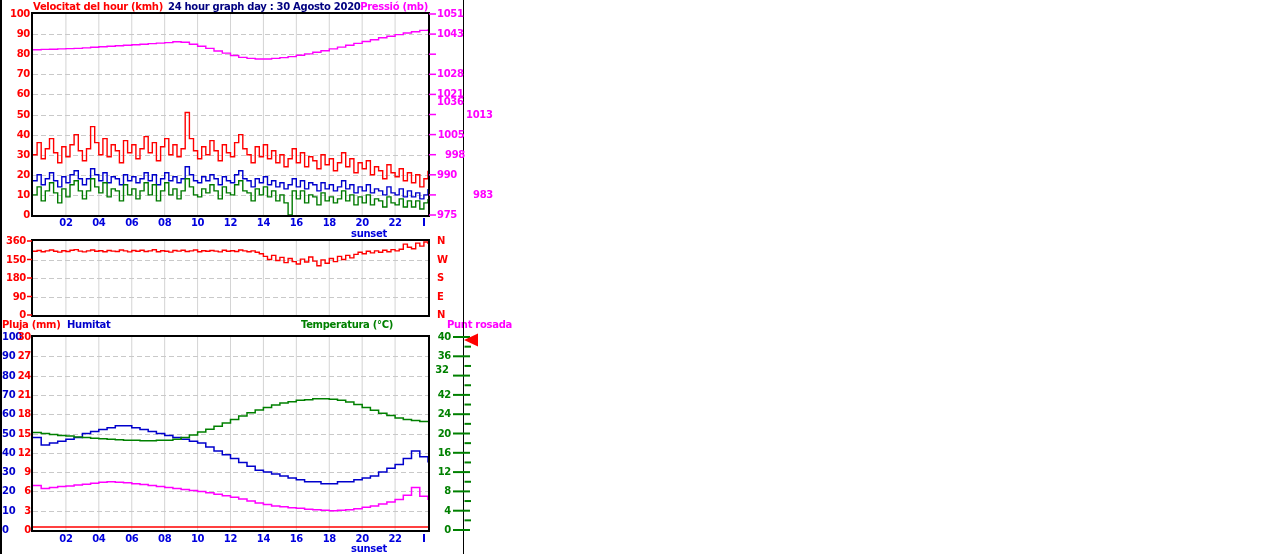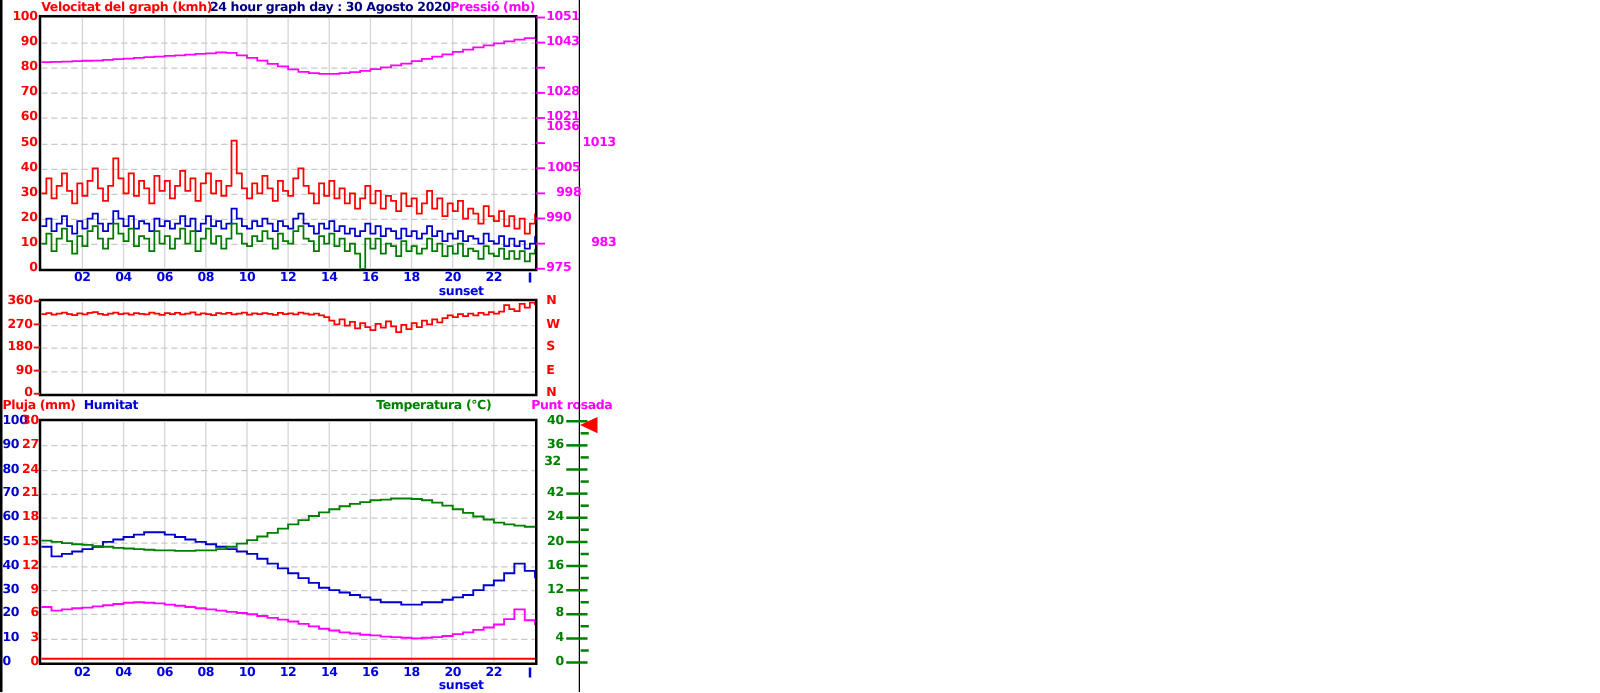--- a/index.html
+++ b/index.html
@@ -9,21 +9,21 @@
   .plot svg{display:block;position:absolute;left:0;top:0;}
   .lbl{position:absolute;font:bold 10px "DejaVu Sans",sans-serif;letter-spacing:-0.3px;
        line-height:12px;white-space:nowrap;}
   #overlay{position:absolute;left:0;top:0;pointer-events:none;}
 </style>
 </head>
 <body>
 
 <div class="page">
 
-  <span class="lbl" style="left: 33px; top: 1px; color: rgb(255, 0, 0);">Velocitat del graph (kmh)</span>
+  <span class="lbl" style="left: 33px; top: 1px; color: rgb(255, 0, 0);">Velocitat del hour (kmh)</span>
   <span class="lbl" style="left: 168px; top: 1px; color: rgb(0, 0, 128);">24 hour graph day : 30 Agosto 2020</span>
   <span class="lbl" style="left: 341px; top: 1px; width: 87px; text-align: right; color: rgb(255, 0, 255);">Pressió (mb)</span>
 
   <div class="plot" id="plot-wind" style="left:31px;top:12px;width:395px;height:201px;">
       <svg width="395" height="201">
         <line x1="32.916666666666664" y1="0" x2="32.916666666666664" y2="201" stroke="#d4d4d4" stroke-width="1"></line>
         <line x1="65.83333333333333" y1="0" x2="65.83333333333333" y2="201" stroke="#d4d4d4" stroke-width="1"></line>
         <line x1="98.75" y1="0" x2="98.75" y2="201" stroke="#d4d4d4" stroke-width="1"></line>
         <line x1="131.66666666666666" y1="0" x2="131.66666666666666" y2="201" stroke="#d4d4d4" stroke-width="1"></line>
         <line x1="164.58333333333334" y1="0" x2="164.58333333333334" y2="201" stroke="#d4d4d4" stroke-width="1"></line>
@@ -95,21 +95,21 @@
         <path d="M0.0,190.0H395.0V190.0" fill="none" stroke="#ff0000" stroke-width="1.5"></path>
       </svg>
     </div>
 
   <span class="lbl" style="left: 347px; top: 228px; width: 44px; text-align: center; color: rgb(0, 0, 221);">sunset</span>
   <span class="lbl" style="left: 347px; top: 543px; width: 44px; text-align: center; color: rgb(0, 0, 221);">sunset</span>
 
   <span class="lbl" style="left: 2px; top: 319px; color: rgb(255, 0, 0);">Pluja (mm)</span>
   <span class="lbl" style="left: 67px; top: 319px; color: rgb(0, 0, 204);">Humitat</span>
   <span class="lbl" style="left: 260px; top: 319px; width: 133px; text-align: right; color: rgb(0, 128, 0);">Temperatura (°C)</span>
-  <span class="lbl" style="left: 394px; top: 319px; color: rgb(255, 0, 255); padding-left: 31px;">Punt rosada</span>
+  <span class="lbl" style="left: 416px; top: 319px; color: rgb(255, 0, 255); padding-left: 31px;">Punt rosada</span>
 
   <svg id="overlay" width="1280" height="554">
       <line x1="1" y1="0" x2="1" y2="554" stroke="#000000" stroke-width="2"></line>
       <line x1="463.5" y1="0" x2="463.5" y2="554" stroke="#000000" stroke-width="1"></line>
       <line x1="453" y1="337" x2="470" y2="337" stroke="#008000" stroke-width="2"></line>
       <line x1="453" y1="356.3" x2="470" y2="356.3" stroke="#008000" stroke-width="2"></line>
       <line x1="453" y1="375.6" x2="470" y2="375.6" stroke="#008000" stroke-width="2"></line>
       <line x1="453" y1="394.9" x2="470" y2="394.9" stroke="#008000" stroke-width="2"></line>
       <line x1="453" y1="414.2" x2="470" y2="414.2" stroke="#008000" stroke-width="2"></line>
       <line x1="453" y1="433.5" x2="470" y2="433.5" stroke="#008000" stroke-width="2"></line>
@@ -164,21 +164,21 @@
     <span class="lbl" style="color: rgb(255, 0, 255); top: 48.2px; left: 437px; width: 28px; text-align: left; margin-top: 48px;">1036</span>
     <span class="lbl" style="color: rgb(255, 0, 255); top: 68.3px; left: 437px; width: 28px; text-align: left;">1028</span>
     <span class="lbl" style="color: rgb(255, 0, 255); top: 88.4px; left: 437px; width: 28px; text-align: left;">1021</span>
     <span class="lbl" style="color: rgb(255, 0, 255); top: 108.5px; left: 437px; width: 28px; text-align: left; margin-left: 29px;">1013</span>
     <span class="lbl" style="color: rgb(255, 0, 255); top: 128.6px; left: 437px; width: 28px; text-align: center;">1005</span>
     <span class="lbl" style="color: rgb(255, 0, 255); top: 148.7px; left: 437px; width: 28px; text-align: right;">998</span>
     <span class="lbl" style="color: rgb(255, 0, 255); top: 168.8px; left: 437px; width: 28px; text-align: left;">990</span>
     <span class="lbl" style="color: rgb(255, 0, 255); top: 188.9px; left: 437px; width: 28px; text-align: left; margin-left: 36px;">983</span>
     <span class="lbl" style="color: rgb(255, 0, 255); top: 209px; left: 437px; width: 28px; text-align: left;">975</span>
     <span class="lbl" style="color: rgb(255, 0, 0); top: 235px; left: 0px; width: 26px; text-align: right;">360</span>
-    <span class="lbl" style="color: rgb(255, 0, 0); top: 253.5px; left: 0px; width: 26px; text-align: right;">270</span>
+    <span class="lbl" style="color: rgb(255, 0, 0); top: 253.5px; left: 0px; width: 26px; text-align: right;">150</span>
     <span class="lbl" style="color: rgb(255, 0, 0); top: 272px; left: 0px; width: 26px; text-align: right;">180</span>
     <span class="lbl" style="color: rgb(255, 0, 0); top: 290.5px; left: 0px; width: 26px; text-align: right;">90</span>
     <span class="lbl" style="color: rgb(255, 0, 0); top: 309px; left: 0px; width: 26px; text-align: right;">0</span>
     <span class="lbl" style="color: rgb(255, 0, 0); top: 235px; left: 437px; width: 16px; text-align: left;">N</span>
     <span class="lbl" style="color: rgb(255, 0, 0); top: 253.5px; left: 437px; width: 16px; text-align: left;">W</span>
     <span class="lbl" style="color: rgb(255, 0, 0); top: 272px; left: 437px; width: 16px; text-align: left;">S</span>
     <span class="lbl" style="color: rgb(255, 0, 0); top: 290.5px; left: 437px; width: 16px; text-align: left;">E</span>
     <span class="lbl" style="color: rgb(255, 0, 0); top: 309px; left: 437px; width: 16px; text-align: left;">N</span>
     <span class="lbl" style="color: rgb(0, 0, 204); top: 331px; left: 2px; width: 18px; text-align: left;">100</span>
     <span class="lbl" style="color: rgb(0, 0, 204); top: 350.3px; left: 2px; width: 18px; text-align: left;">90</span>

